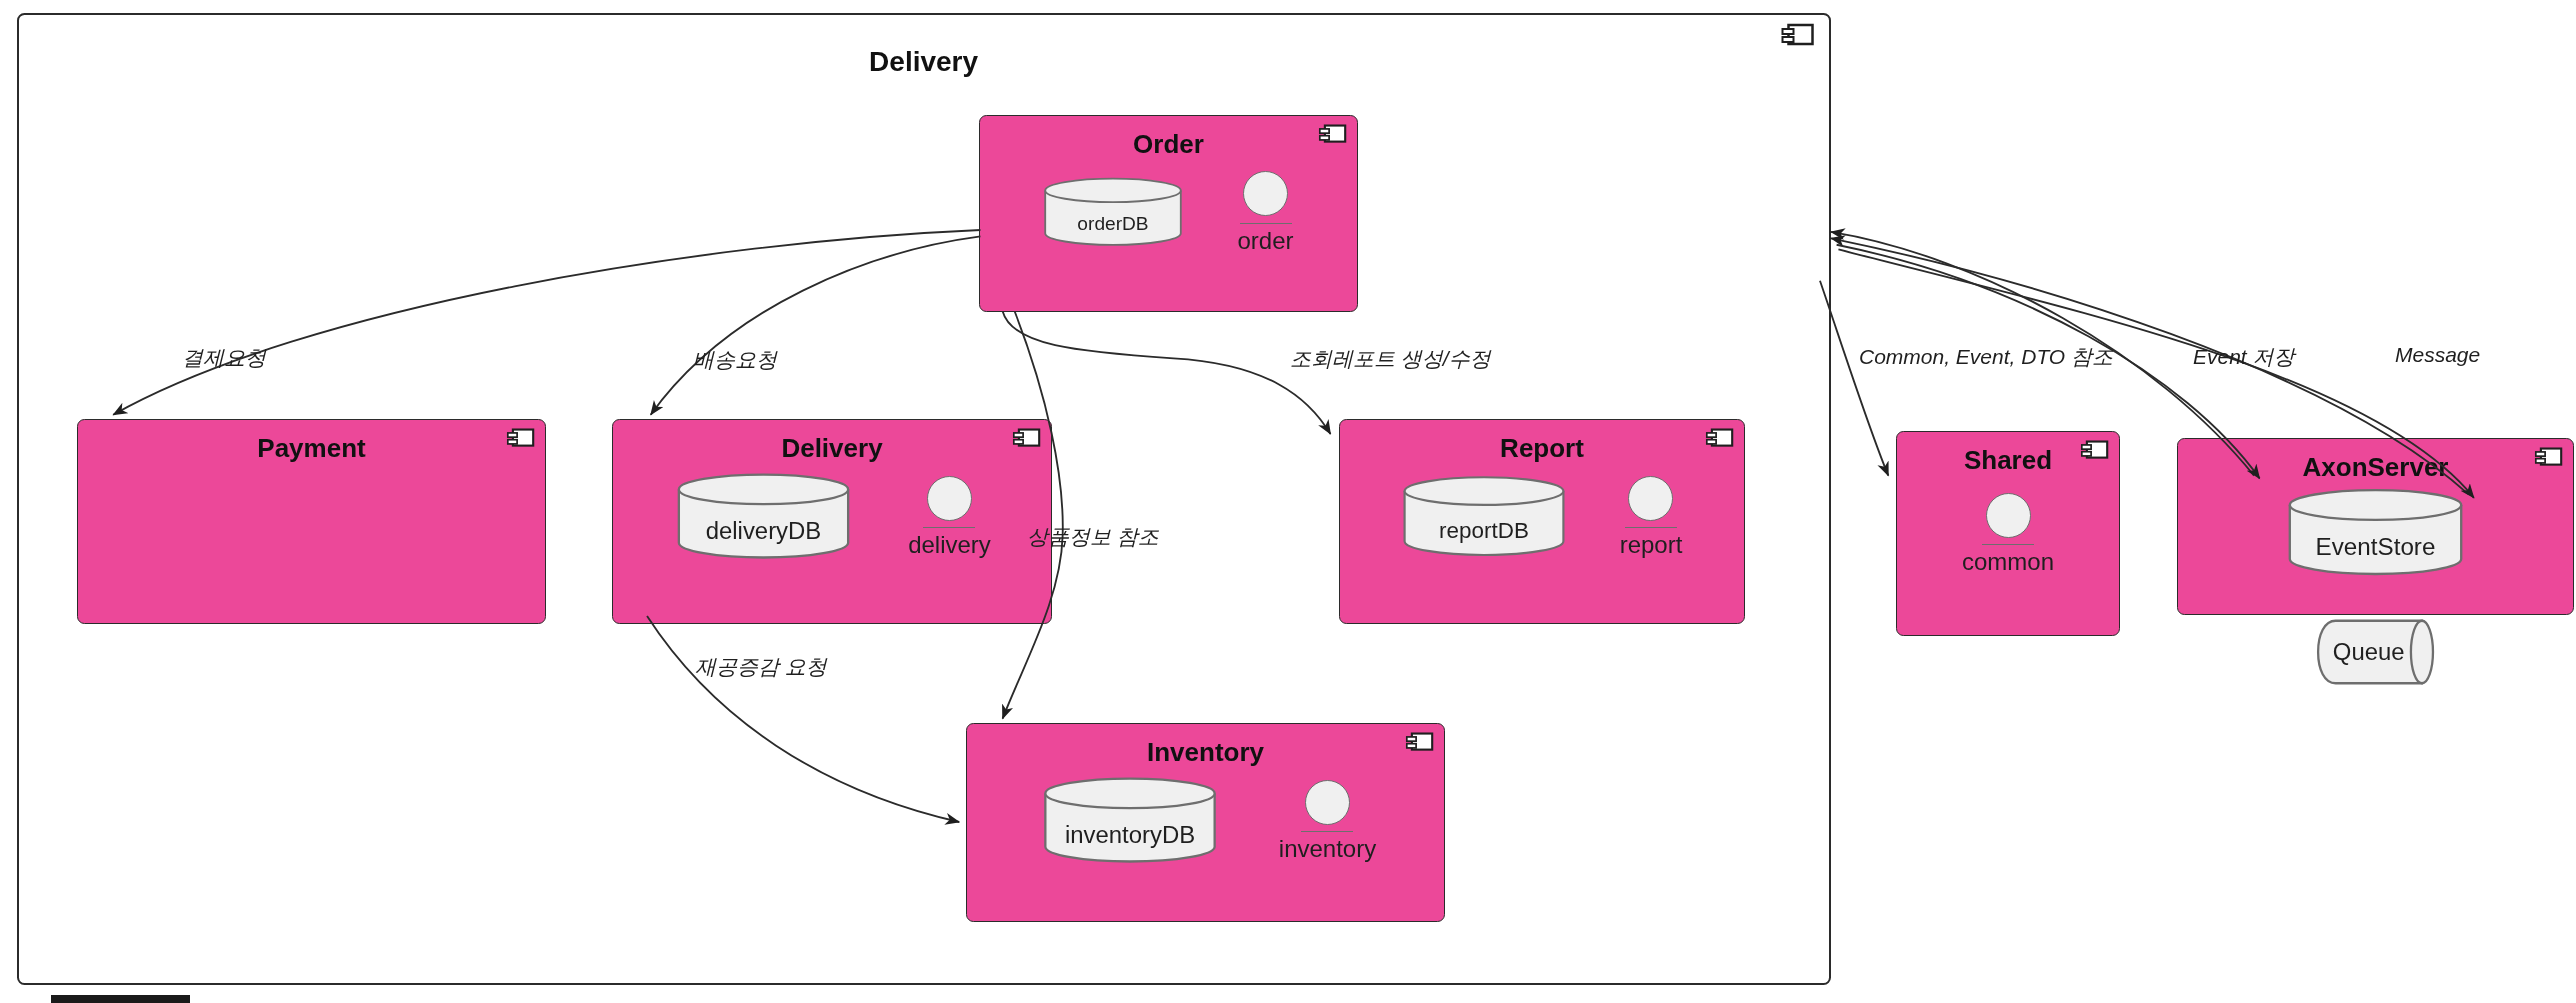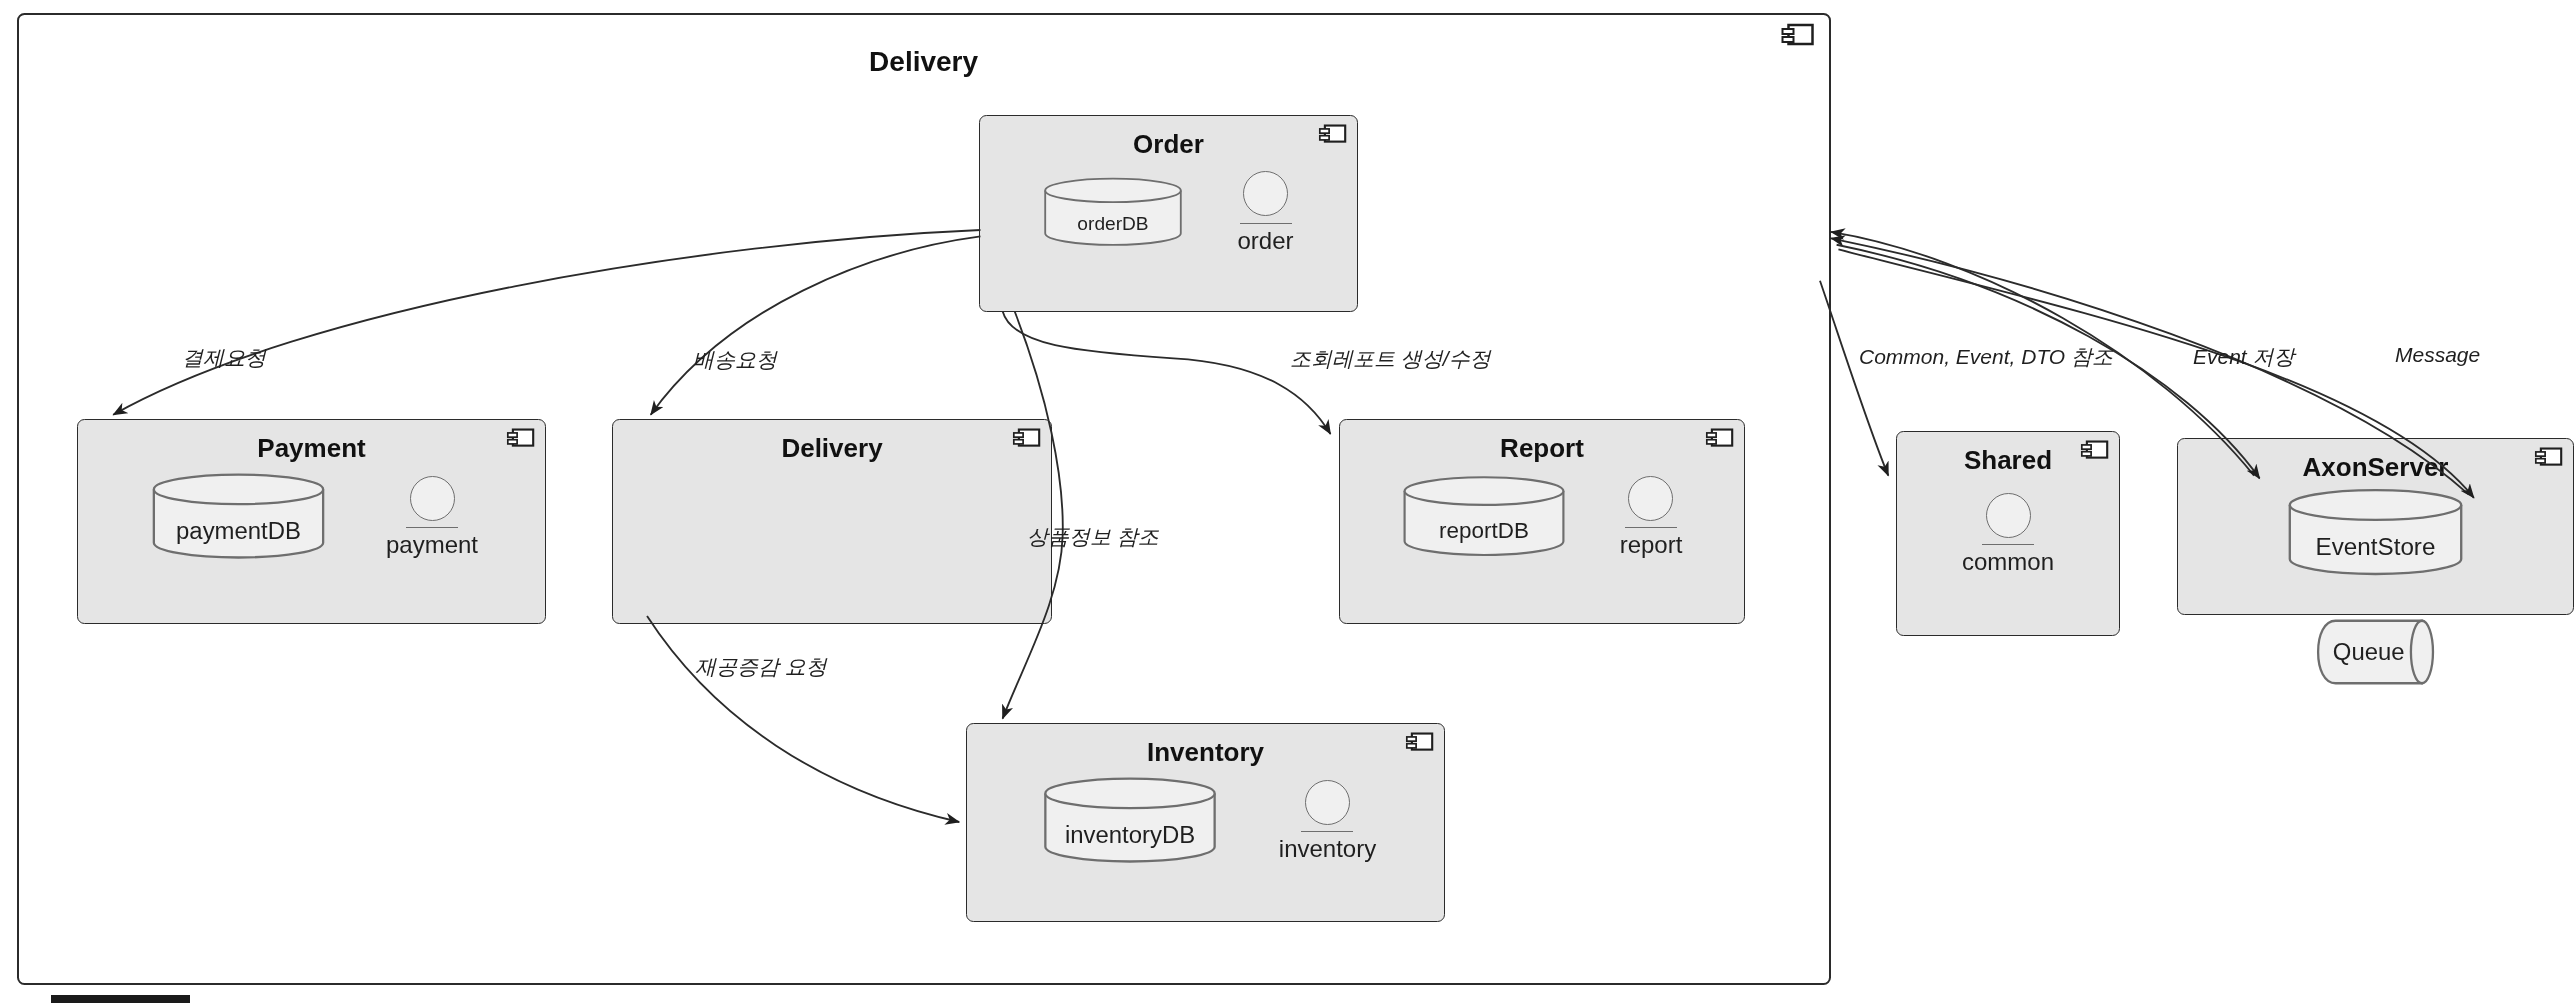--- a/index.html
+++ b/index.html
@@ -7,21 +7,21 @@
   .stage{position:relative;width:2576px;height:1003px;background:#ffffff;overflow:hidden;}
 
   
   .pkg{position:absolute;left:16.6px;top:13px;width:1810px;height:968px;
        border:2.3px solid #2b2b2b;border-radius:7.4px;background:#ffffff;}
   .pkg-title{position:absolute;left:0;top:31px;width:100%;text-align:center;
        font-size:28px;font-weight:bold;color:#111;}
   .pkg .cicon{position:absolute;right:13px;top:7.4px;}
 
   
-  .comp{position:absolute;border:1.8px solid #2b2b2b;border-radius:7.4px;background:#e5e5e5;box-sizing:border-box;}
+  .comp{position:absolute;border:1.8px solid #2b2b2b;border-radius:7.4px;background:#ec4899;box-sizing:border-box;}
   .ctitle{margin-top:13px;text-align:center;font-weight:bold;font-size:26px;color:#111;}
   .comp .cicon{position:absolute;right:9.2px;top:7.4px;}
   .crow{display:flex;justify-content:center;align-items:center;gap:54px;margin-top:7.4px;}
 
   
   .iface{display:flex;flex-direction:column;align-items:center;}
   .circ{width:43px;height:43px;border-radius:50%;background:#f0f0f0;border:1.8px solid #6e6e6e;}
   .iline{width:52px;height:0;border-top:1.8px solid #6e6e6e;margin-top:6.5px;}
   .ilabel{font-size:24px;margin-top:2.8px;color:#1f1f1f;}
 
@@ -69,41 +69,41 @@
     </div>
   </div>
 
   <div class="comp" style="left:77px;top:419px;width:469px;height:205px">
     <svg class="cicon" width="31" height="22" viewBox="0 0 36 26">
       <rect x="9" y="3" width="24" height="19" fill="#ffffff" stroke="#1f1f1f" stroke-width="2.5"></rect>
       <rect x="3" y="7" width="11" height="5" fill="#ffffff" stroke="#1f1f1f" stroke-width="2"></rect>
       <rect x="3" y="15" width="11" height="5" fill="#ffffff" stroke="#1f1f1f" stroke-width="2"></rect>
     </svg>
     <div class="ctitle">Payment</div>
-    <div class="crow">
-      <svg width="187" height="92" viewBox="0 0 190 100">
-        <path d="M3,20 L3,78 A92,16 0 0 0 187,78 L187,20" fill="#f0f0f0" stroke="#6e6e6e" stroke-width="2.5"></path>
-        <ellipse cx="95" cy="20" rx="92" ry="16" fill="#f0f0f0" stroke="#6e6e6e" stroke-width="2.5"></ellipse>
-        <text x="95" y="74" text-anchor="middle">paymentDB</text>
-      </svg>
-      <div class="iface">
-        <div class="circ"></div>
-        <div class="iline"></div>
-        <div class="ilabel">payment</div>
-      </div>
-    </div>
   </div>
 
   <div class="comp" style="left:612px;top:419px;width:440px;height:205px">
     <svg class="cicon" width="31" height="22" viewBox="0 0 36 26">
       <rect x="9" y="3" width="24" height="19" fill="#ffffff" stroke="#1f1f1f" stroke-width="2.5"></rect>
       <rect x="3" y="7" width="11" height="5" fill="#ffffff" stroke="#1f1f1f" stroke-width="2"></rect>
       <rect x="3" y="15" width="11" height="5" fill="#ffffff" stroke="#1f1f1f" stroke-width="2"></rect>
     </svg>
     <div class="ctitle">Delivery</div>
+    <div class="crow">
+      <svg width="181" height="92" viewBox="0 0 190 100">
+        <path d="M3,20 L3,78 A92,16 0 0 0 187,78 L187,20" fill="#f0f0f0" stroke="#6e6e6e" stroke-width="2.5"></path>
+        <ellipse cx="95" cy="20" rx="92" ry="16" fill="#f0f0f0" stroke="#6e6e6e" stroke-width="2.5"></ellipse>
+        <text x="95" y="74" text-anchor="middle">deliveryDB</text>
+      </svg>
+      <div class="iface">
+        <div class="circ"></div>
+        <div class="iline"></div>
+        <div class="ilabel">delivery</div>
+      </div>
+    </div>
   </div>
 
   <div class="comp" style="left:1339px;top:419px;width:406px;height:205px">
     <svg class="cicon" width="31" height="22" viewBox="0 0 36 26">
       <rect x="9" y="3" width="24" height="19" fill="#ffffff" stroke="#1f1f1f" stroke-width="2.5"></rect>
       <rect x="3" y="7" width="11" height="5" fill="#ffffff" stroke="#1f1f1f" stroke-width="2"></rect>
       <rect x="3" y="15" width="11" height="5" fill="#ffffff" stroke="#1f1f1f" stroke-width="2"></rect>
     </svg>
     <div class="ctitle">Report</div>
     <div class="crow">

